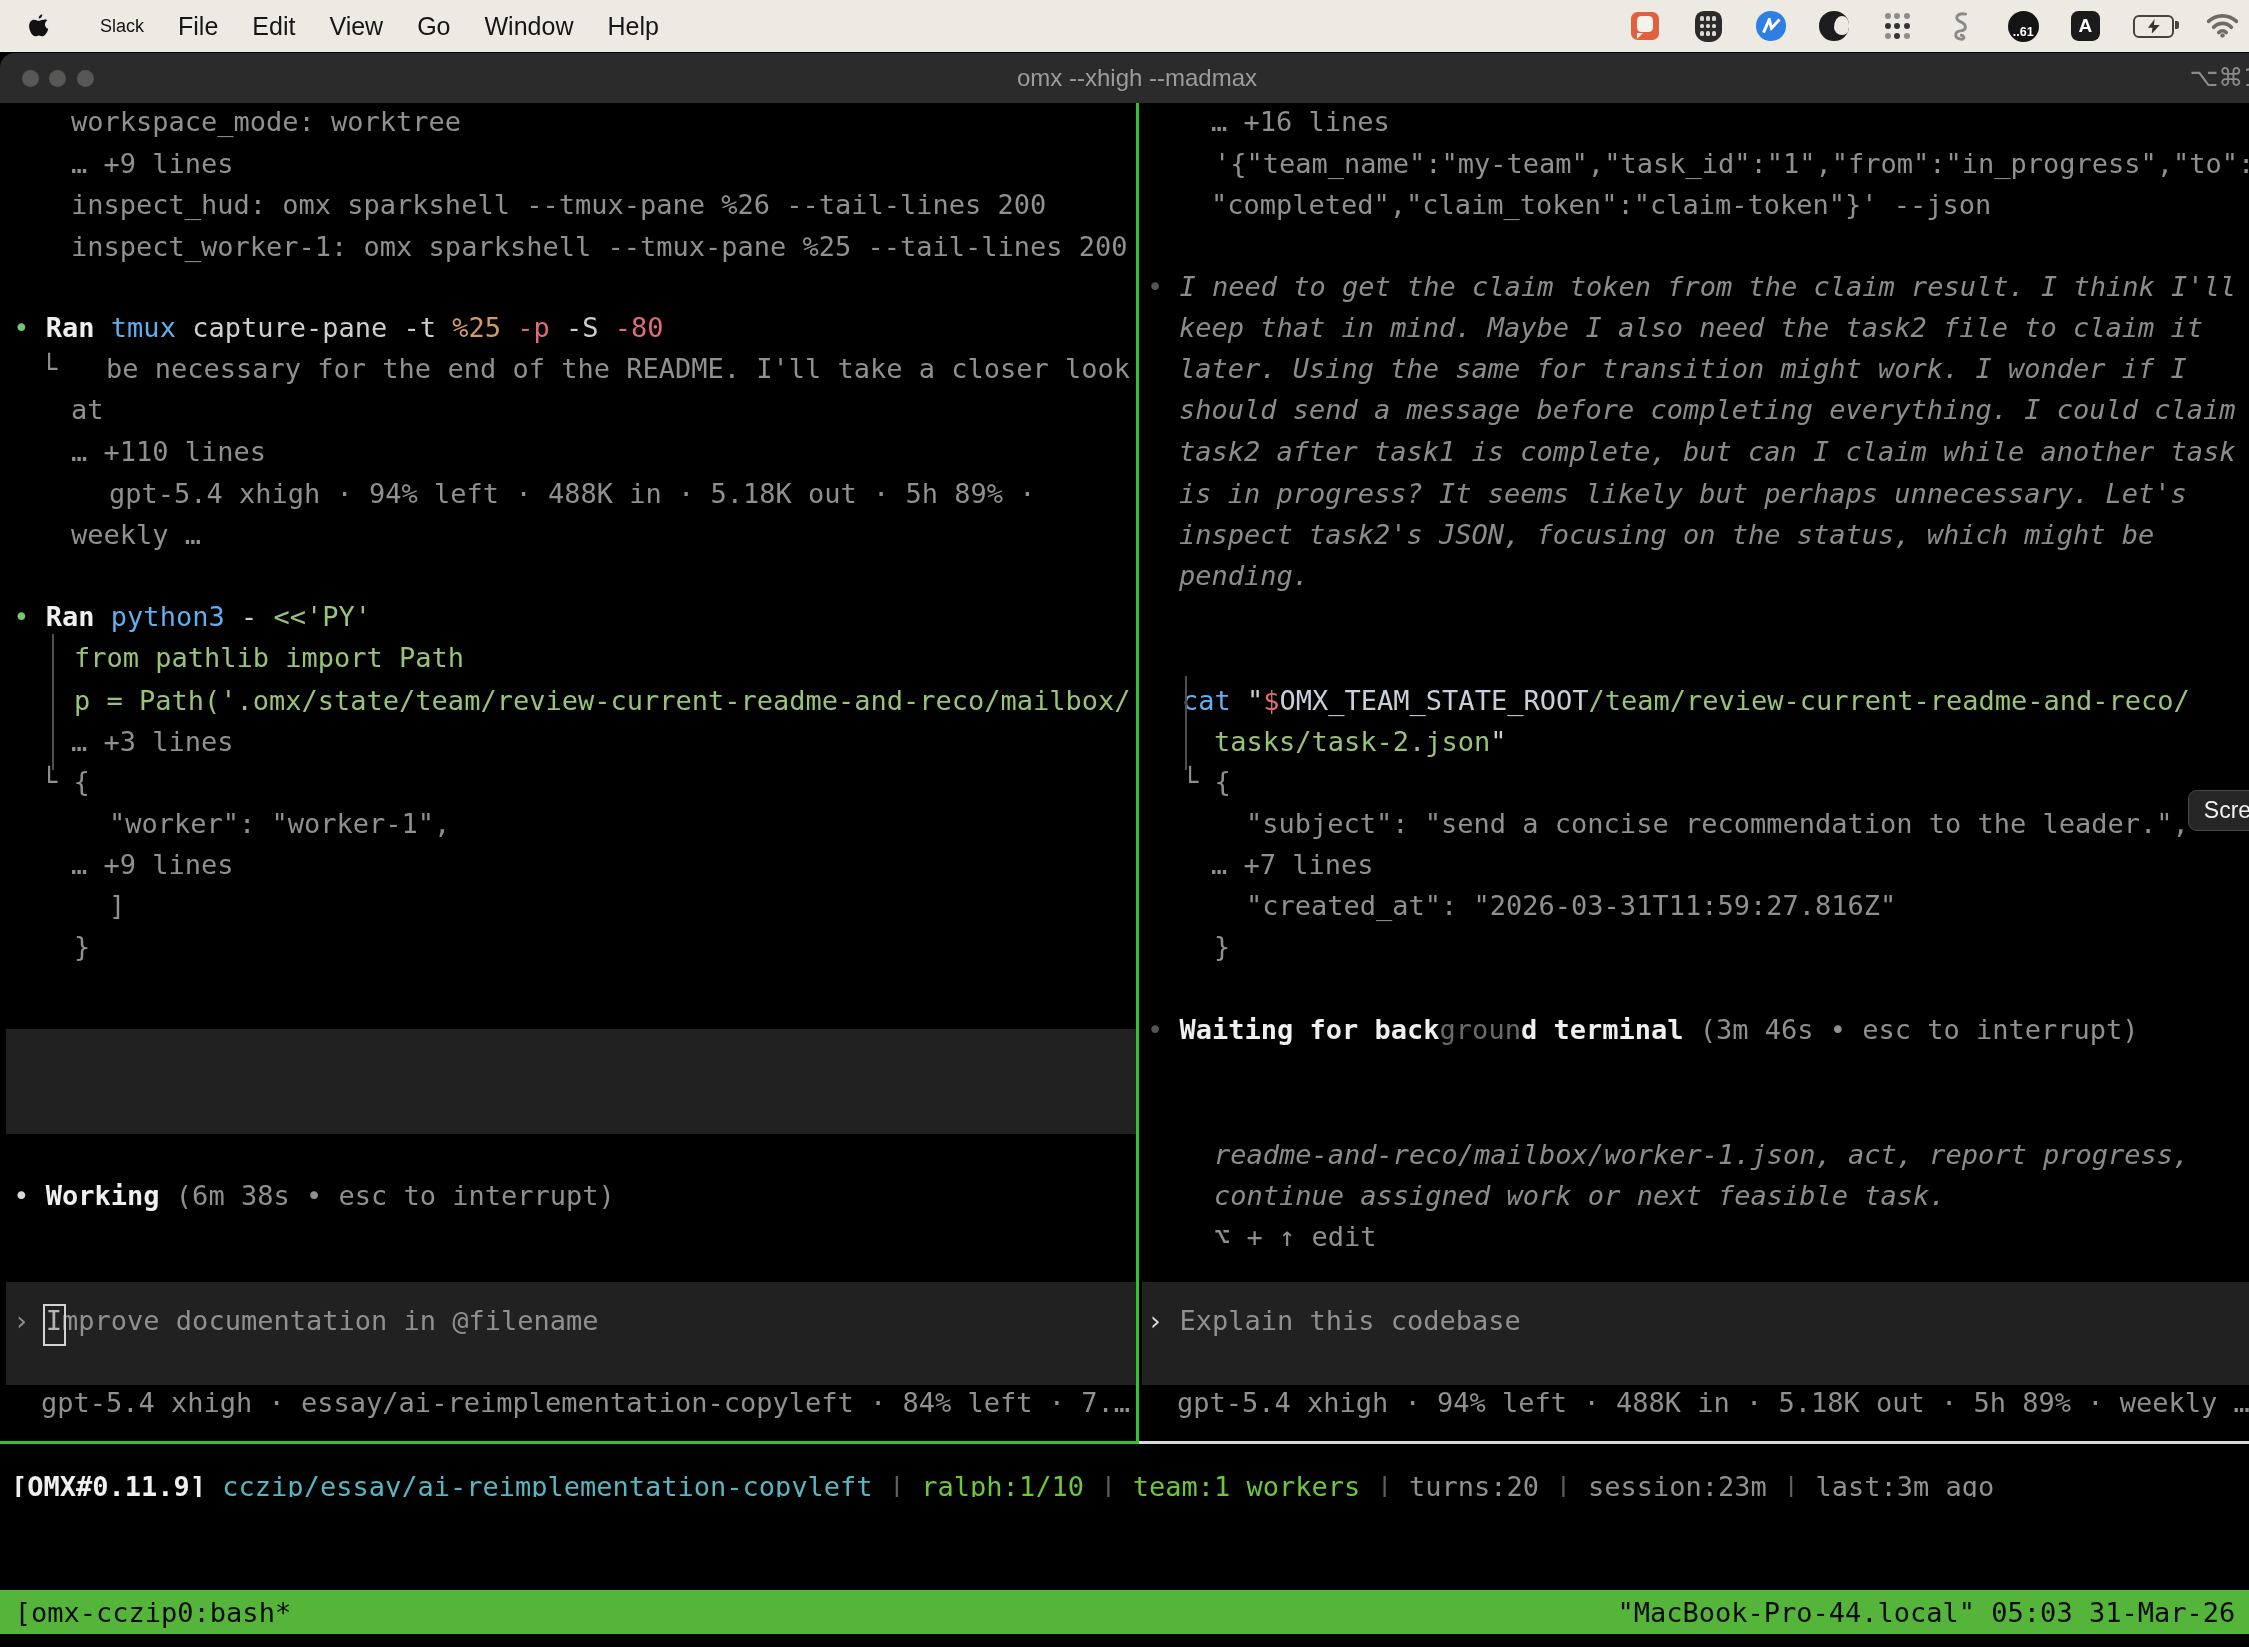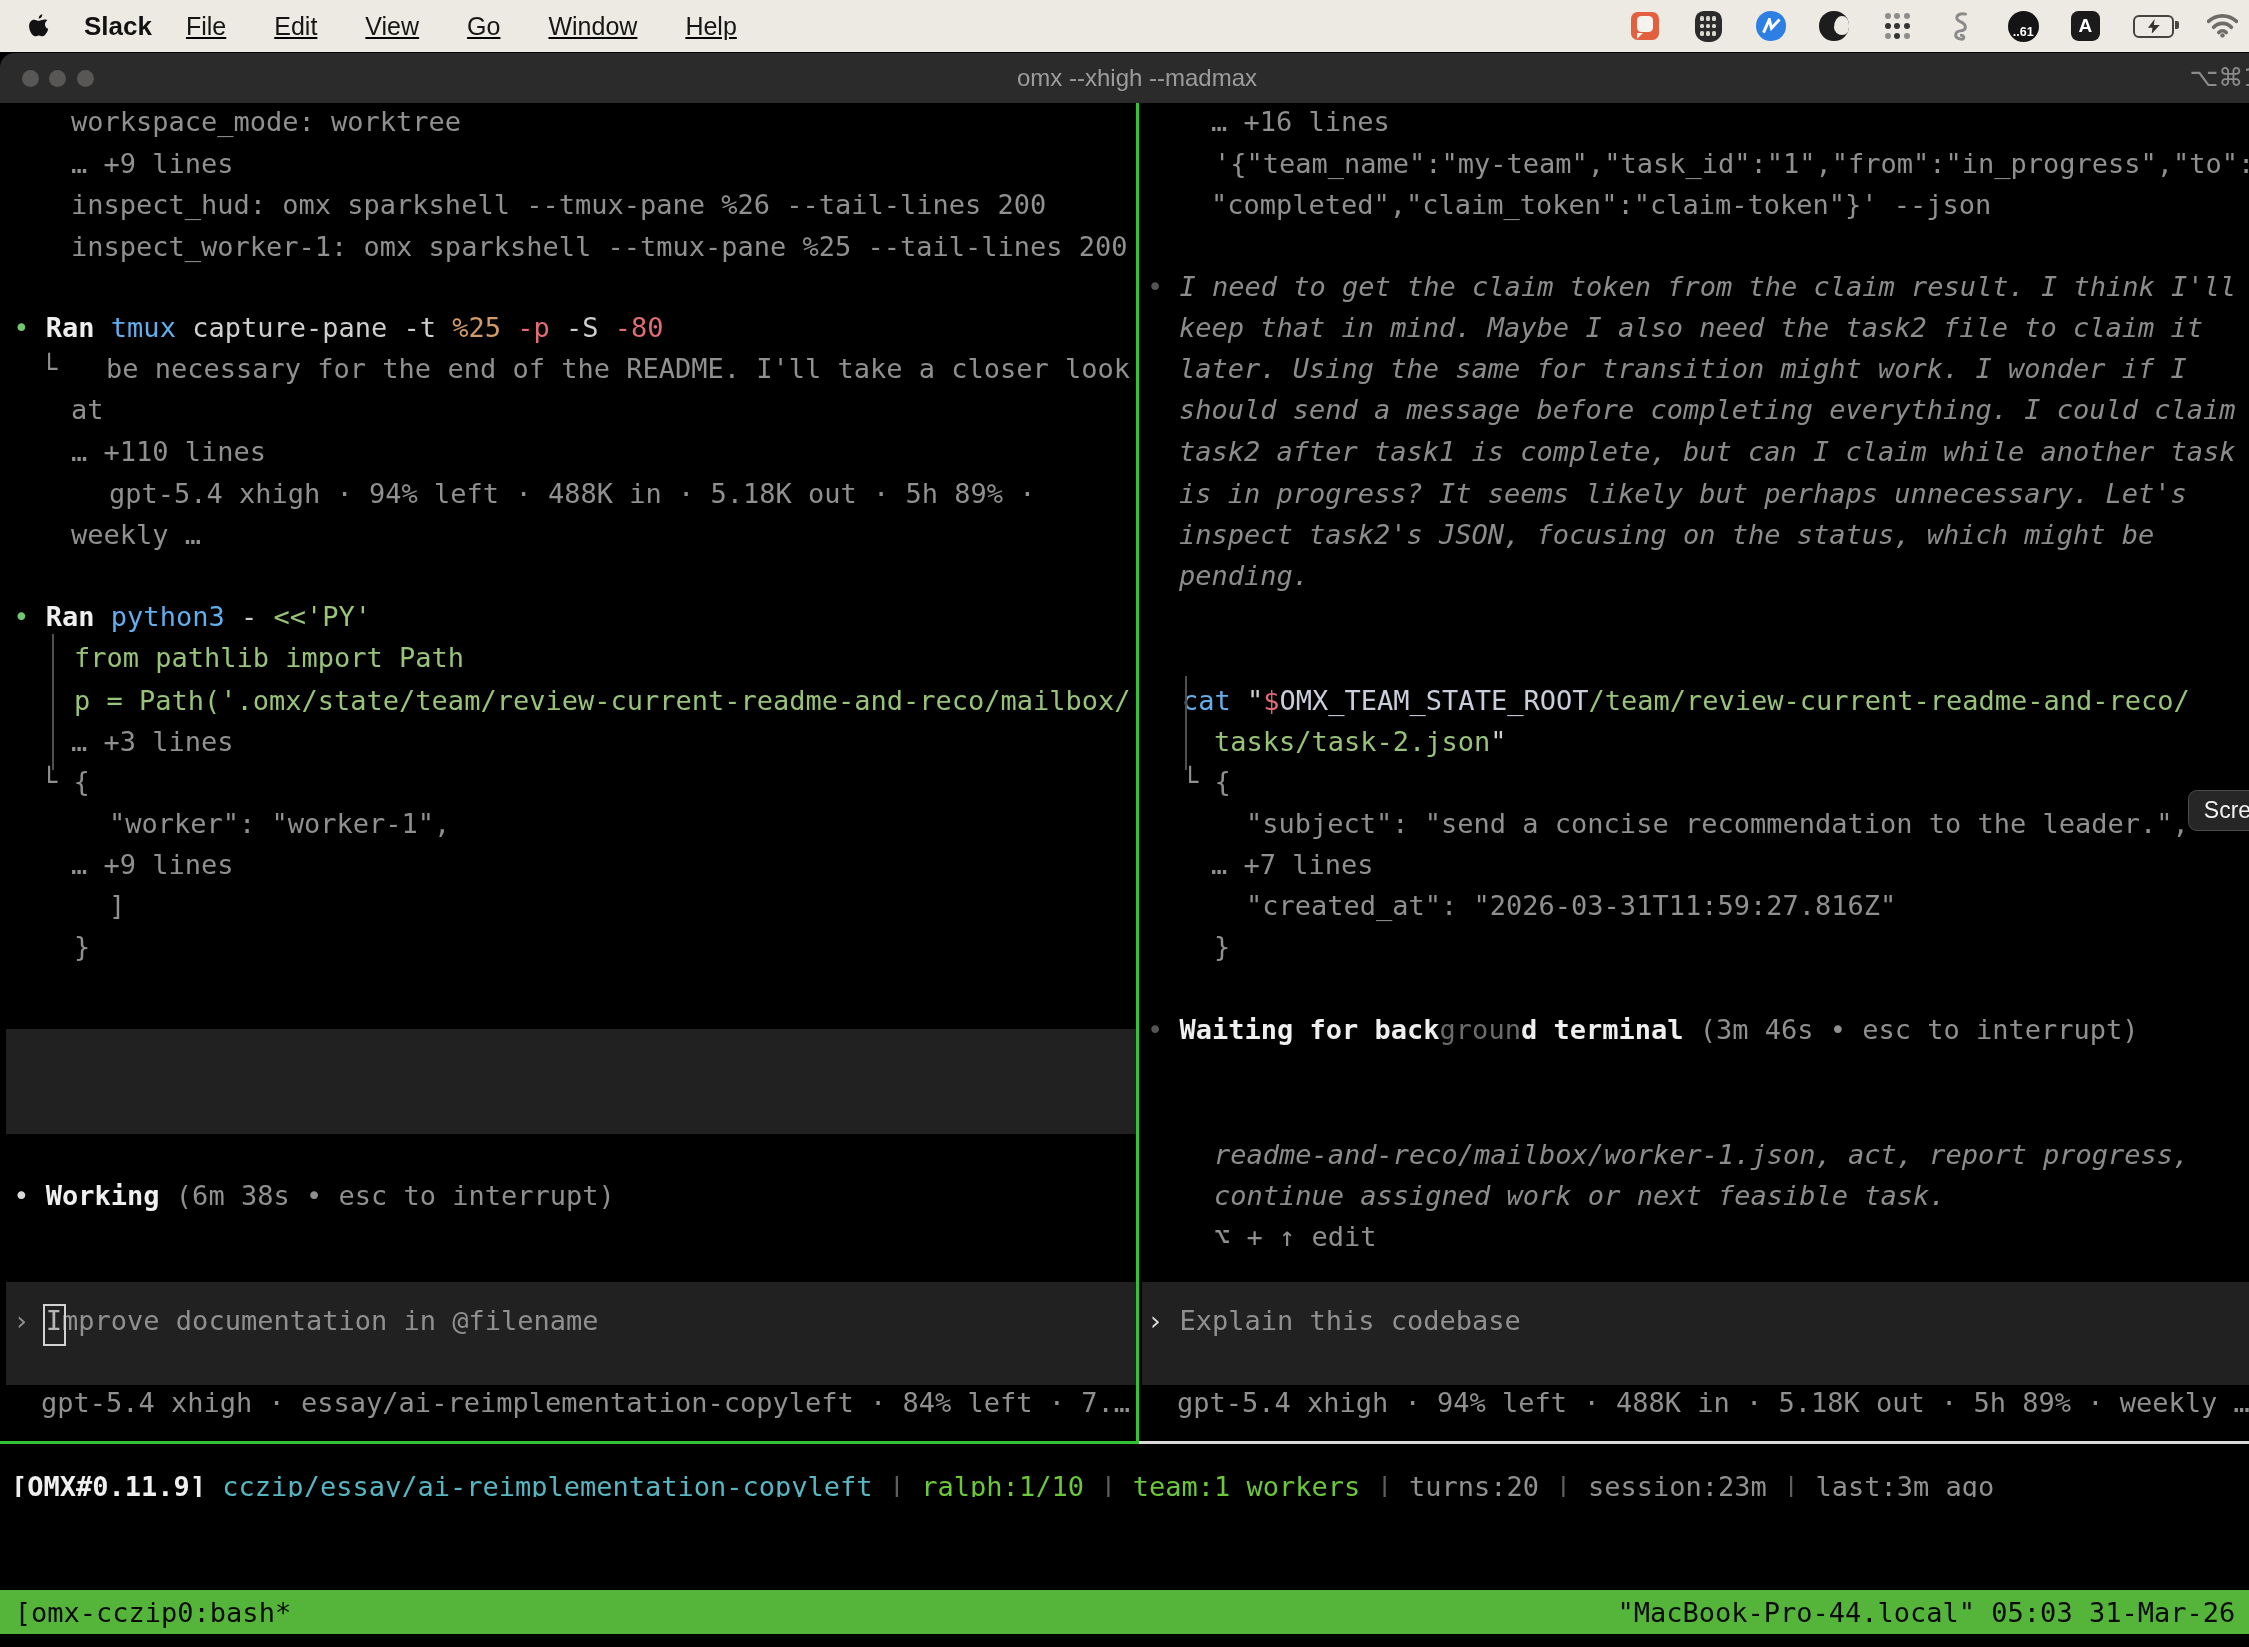--- a/index.html
+++ b/index.html
@@ -2,21 +2,21 @@
 <html style="font-size:11.8px"><head>
 <meta charset="utf-8">
 <style>
   html,body{margin:0;padding:0;}
   body{width:2250px;height:1648px;background:#000;overflow:hidden;position:relative;
        font-family:"Liberation Sans",sans-serif;}
 
   
   .menubar{position:absolute;left:0;top:0;width:2250px;height:52px;background:#ECEAE2;
            display:flex;align-items:center;padding:0 28px;box-sizing:border-box;gap:34px;z-index:10;}
-  .menubar .app-name{font-weight:700;font-size:26px;color:#121212;}
+  .menubar .app-name{font-weight:400;font-size:18px;color:#121212;margin-left:16px;}
   .menu-item{font-size:25px;color:#161616;}
   .mb-right{position:absolute;right:11.8px;top:0;height:52px;display:flex;align-items:center;gap:32px;}
   .mb-ic{width:31px;height:31px;display:flex;align-items:center;justify-content:center;position:relative;}
   .ic-shot{width:28px;height:28px;background:#E2603F;border-radius:6.6px;position:relative;}
   .ic-shot::before{content:"";position:absolute;left:5.9px;top:4.4px;width:16px;height:16px;background:#f4f2ec;border-radius:4.4px;}
   .ic-shot::after{content:"";position:absolute;left:5.9px;bottom:1.5px;width:0;height:0;border-left:6.6px solid #f4f2ec;border-bottom:6.6px solid transparent;}
   .ic-shield{width:26.6px;height:31px;background:#2b2b2b;border-radius:8.9px 8.9px 11.8px 11.8px;display:grid;grid-template-columns:repeat(3,1fr);place-items:center;padding:4.4px;box-sizing:border-box;}
   .ic-shield i{width:4.4px;height:4.4px;background:#d9d7cf;border-radius:1.5px;}
   .ic-sync{width:29.5px;height:29.5px;background:#2E7FE4;border-radius:50%;}
   .ic-moon{width:29.5px;height:29.5px;background:#1d1d1d;border-radius:50%;position:relative;overflow:hidden;}
@@ -75,21 +75,21 @@
 </head>
 <body>
 
 <div class="menubar">
   <span style="display:flex;">
     <svg width="22" height="26.6" viewBox="0 0 30 36">
       <path d="M21 9c-3 0-4.3 1.6-6.4 1.6C12.4 10.6 10.8 9 8.3 9 4.6 9 1.5 12.4 1.5 17.7c0 6.6 4.6 14 8.2 14 1.9 0 3-1.2 5.1-1.2 2.1 0 2.9 1.2 5 1.2 3.6 0 7.4-7 7.7-10.2-2.6-1-4.3-3.2-4.3-6 0-2.6 1.4-4.5 3.2-5.6C25.3 8.2 23 9 21 9zM19.5 1.5c-2.7.4-5.1 2.8-5 5.8 2.8.3 5.3-2.6 5-5.8z" fill="#121212"></path>
     </svg>
   </span>
   <span class="app-name">Slack</span>
-  <span style="display:flex;gap:48px;text-decoration:underline;">
+  <span style="display:flex;gap:34px;">
       <span class="menu-item">File</span>
       <span class="menu-item">Edit</span>
       <span class="menu-item">View</span>
       <span class="menu-item">Go</span>
       <span class="menu-item">Window</span>
       <span class="menu-item">Help</span>
     </span>
   <div class="mb-right">
     <div class="mb-ic">
         <div class="ic-shot"></div>

